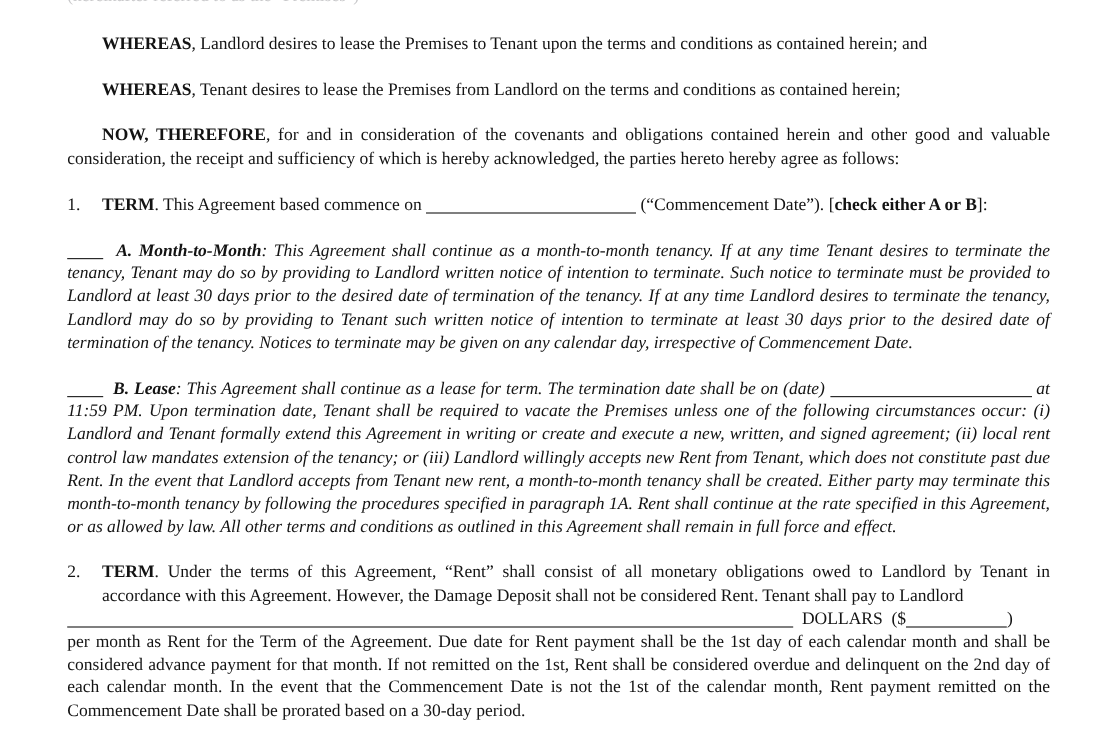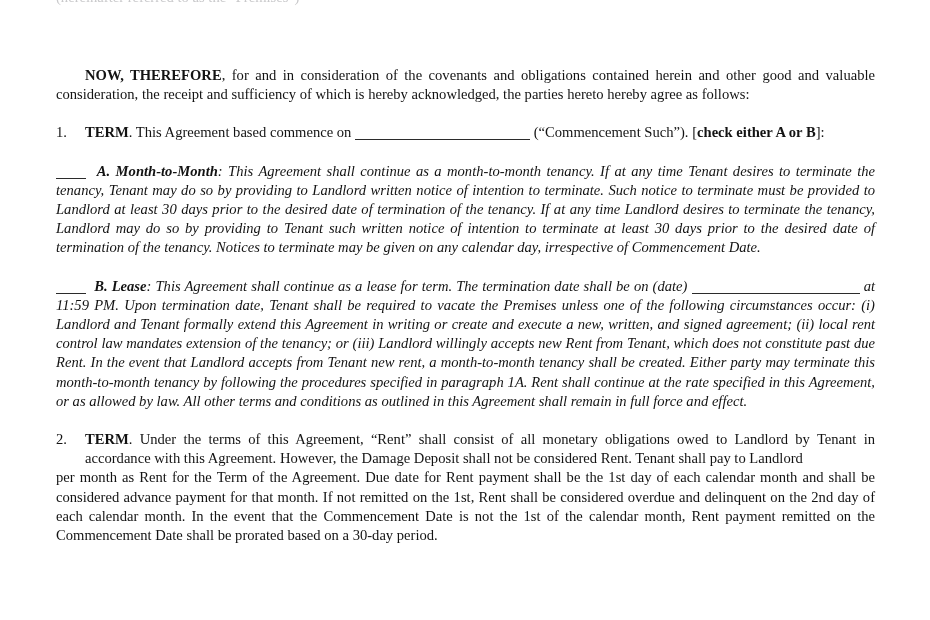--- a/index.html
+++ b/index.html
@@ -97,35 +97,41 @@
 <body>
 
 <div id="page">
 
   <div class="clipped-top">
     <span>(hereinafter referred to as the "Premises")</span>
   </div>
 
   <div class="doc-body" style="top:28px;">
 
+    <p class="para">
+      <span class="ind"></span><b class="lead">WHEREAS</b><span>, Landlord desires to lease the Premises to Tenant upon the terms and conditions as contained herein; and</span>
+    </p>
 
     <span class="sp"></span>
 
+    <p class="para">
+      <span class="ind"></span><b class="lead">WHEREAS</b><span>, Tenant desires to lease the Premises from Landlord on the terms and conditions as contained herein;</span>
+    </p>
 
     <span class="sp"></span>
 
     <p class="para">
       <span class="ind"></span><b class="lead">NOW, THEREFORE</b><span>, for and in consideration of the covenants and obligations contained herein and other good and valuable consideration, the receipt and sufficiency of which is hereby acknowledged, the parties hereto hereby agree as follows:</span>
     </p>
 
     <span class="sp"></span>
 
     <div class="numitem">
       <span class="num">1.</span>
-      <span class="content"><b class="lead">TERM</b><span>.  This Agreement based commence on </span><span class="blank blank-date"></span><span> (“Commencement Such”). [</span><b class="bi">check either A or B</b><span>]:</span></span>
+      <span class="content"><b class="lead">TERM</b><span>.  This Agreement based commence on </span><span class="blank blank-date"></span><span> (“Commencement Date”). [</span><b class="bi">check either A or B</b><span>]:</span></span>
     </div>
 
     <span class="sp"></span>
 
     <p class="para subpara">
       <span class="blank blank-sm"></span>&nbsp;&nbsp;<b class="lead">A. Month-to-Month</b><span>: This Agreement shall continue as a month-to-month tenancy. If at any time Tenant desires to terminate the tenancy, Tenant may do so by providing to Landlord written notice of intention to terminate.  Such notice to terminate must be provided to Landlord at least 30 days prior to the desired date of termination of the tenancy. If at any time Landlord desires to terminate the tenancy, Landlord may do so by providing to Tenant such written notice of intention to terminate at least 30 days prior to the desired date of termination of the tenancy.  Notices to terminate may be given on any calendar day, irrespective of Commencement Date.</span>
     </p>
 
     <span class="sp"></span>
 
@@ -133,20 +139,23 @@
       <span class="blank blank-sm"></span>&nbsp;&nbsp;<b class="lead">B. Lease</b><span>: This Agreement shall continue as a lease for term. The termination date shall be on (date) </span><span class="blank blank-term-date"></span> <span>at 11:59 PM. Upon termination date, Tenant shall be required to vacate the Premises unless one of the following circumstances occur: (i) Landlord and Tenant formally extend this Agreement in writing or create and execute a new, written, and signed agreement; (ii) local rent control law mandates extension of the tenancy; or (iii) Landlord willingly accepts new Rent from Tenant, which does not constitute past due Rent.  In the event that Landlord accepts from Tenant new rent, a month-to-month tenancy shall be created.  Either party may terminate this month-to-month tenancy by following the procedures specified in paragraph 1A. Rent shall continue at the rate specified in this Agreement, or as allowed by law. All other terms and conditions as outlined in this Agreement shall remain in full force and effect.</span>
     </p>
 
     <span class="sp"></span>
 
     <div class="numitem">
       <span class="num">2.</span>
       <span class="content"><b class="lead">TERM</b><span>.   Under the terms of this Agreement, “Rent” shall consist of all monetary obligations owed to Landlord by Tenant in accordance with this Agreement.  However, the Damage Deposit shall not be considered Rent.  Tenant shall pay to Landlord</span></span>
     </div>
 
+    <div class="dollars-line">
+      <span class="blank blank-dollars"></span>&nbsp;&nbsp;<span>DOLLARS</span>&nbsp;&nbsp;<span>($</span><span class="blank blank-amount"></span><span>)</span>
+    </div>
 
     <p class="para">
       <span>per month as Rent for the Term of the Agreement. Due date for Rent payment shall be the 1st day of each calendar month and shall be considered advance payment for that month.  If not remitted on the 1st, Rent shall be considered overdue and delinquent on the 2nd day of each calendar month.  In the event that the Commencement Date is not the 1st of the calendar month, Rent payment remitted on the Commencement Date shall be prorated based on a 30-day period.</span>
     </p>
 
     <span class="sp"></span>
 
   </div>
 </div>
 

